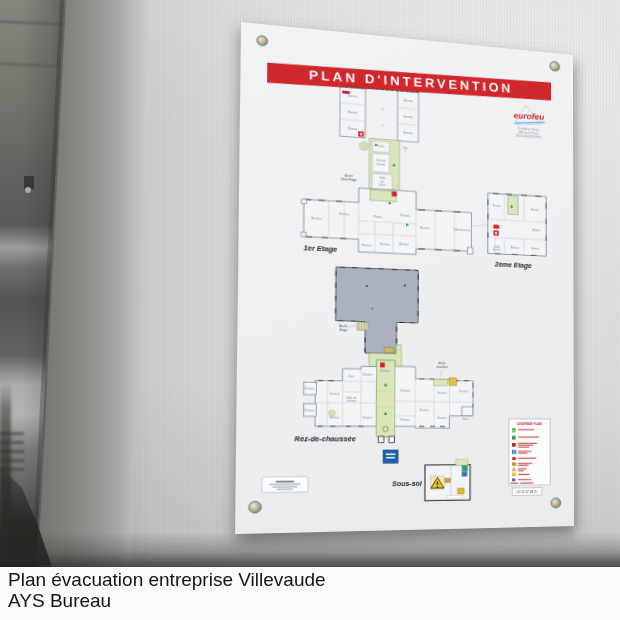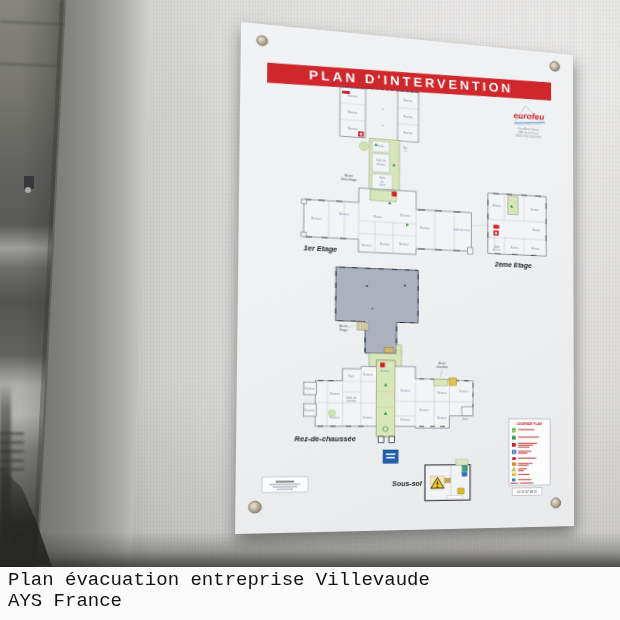--- a/index.html
+++ b/index.html
@@ -35,21 +35,21 @@
  background:linear-gradient(180deg,rgba(40,40,38,0.3),rgba(34,34,32,0.75) 55%,#252523)}
 #stairs{filter:blur(1.2px);left:0;top:432px;width:24px;height:42px;
  background:repeating-linear-gradient(180deg, rgba(58,58,56,0.55) 0 3px, rgba(120,120,118,0.25) 3px 9px)}
 #ledge{filter:blur(1.8px);left:0;top:382px;width:11px;height:190px;
  background:linear-gradient(180deg, rgba(62,62,60,0) 0, rgba(56,56,54,0.55) 28px, rgba(48,48,46,0.75) 90px, rgba(40,40,38,0.85) 160px, rgba(36,36,34,0.9) 190px)}
 #botshade{position:absolute;left:0;top:532px;width:620px;height:35px;
  background:linear-gradient(180deg,rgba(45,45,43,0) 0%,rgba(45,45,43,0.3) 55%,rgba(40,40,38,0.62) 85%,rgba(33,33,31,0.72) 100%)}
 #board{position:absolute;left:0;top:0;width:336px;height:512px;transform-origin:0 0;
  transform:matrix3d(1.135939,0.112405,0,0.000258,-0.021314,0.978197,0,-0.000041,0,0,1,0,241,22,0,1);
  filter:drop-shadow(1px 8px 8px rgba(45,45,43,0.55));}
-#caption{position:absolute;left:0;top:567px;width:620px;height:53px;background:#fbfbfb;color:#141414;font-family:Liberation Mono, monospace}
+#caption{position:absolute;left:0;top:567px;width:620px;height:53px;background:#fbfbfb;color:#141414;font-family:Liberation Sans, sans-serif}
 #caption .l1{position:absolute;left:8px;top:2px;font-size:19px}
 #caption .l2{position:absolute;left:8px;top:23px;font-size:19px}
 </style>
 </head>
 <body>
 <div id="stage">
  <div id="wall"></div>
  <div id="walltex"></div>
  <div id="corr">
    <div class="cl" id="lwall"></div>
@@ -346,15 +346,15 @@
           <circle cx="18" cy="486" r="5.8" fill="none" stroke="#77725f" stroke-width="0.8"></circle>
  <circle cx="316.5" cy="487" r="5.2" fill="url(#screw)"></circle>
           <circle cx="316.5" cy="487" r="5.2" fill="none" stroke="#77725f" stroke-width="0.8"></circle>
 </g>
 </svg>
 
 
  </div>
  <div id="caption">
    <div class="l1">Plan évacuation entreprise Villevaude</div>
-   <div class="l2">AYS France</div>
+   <div class="l2">AYS Bureau</div>
  </div>
 </div>
 
 </body></html>

